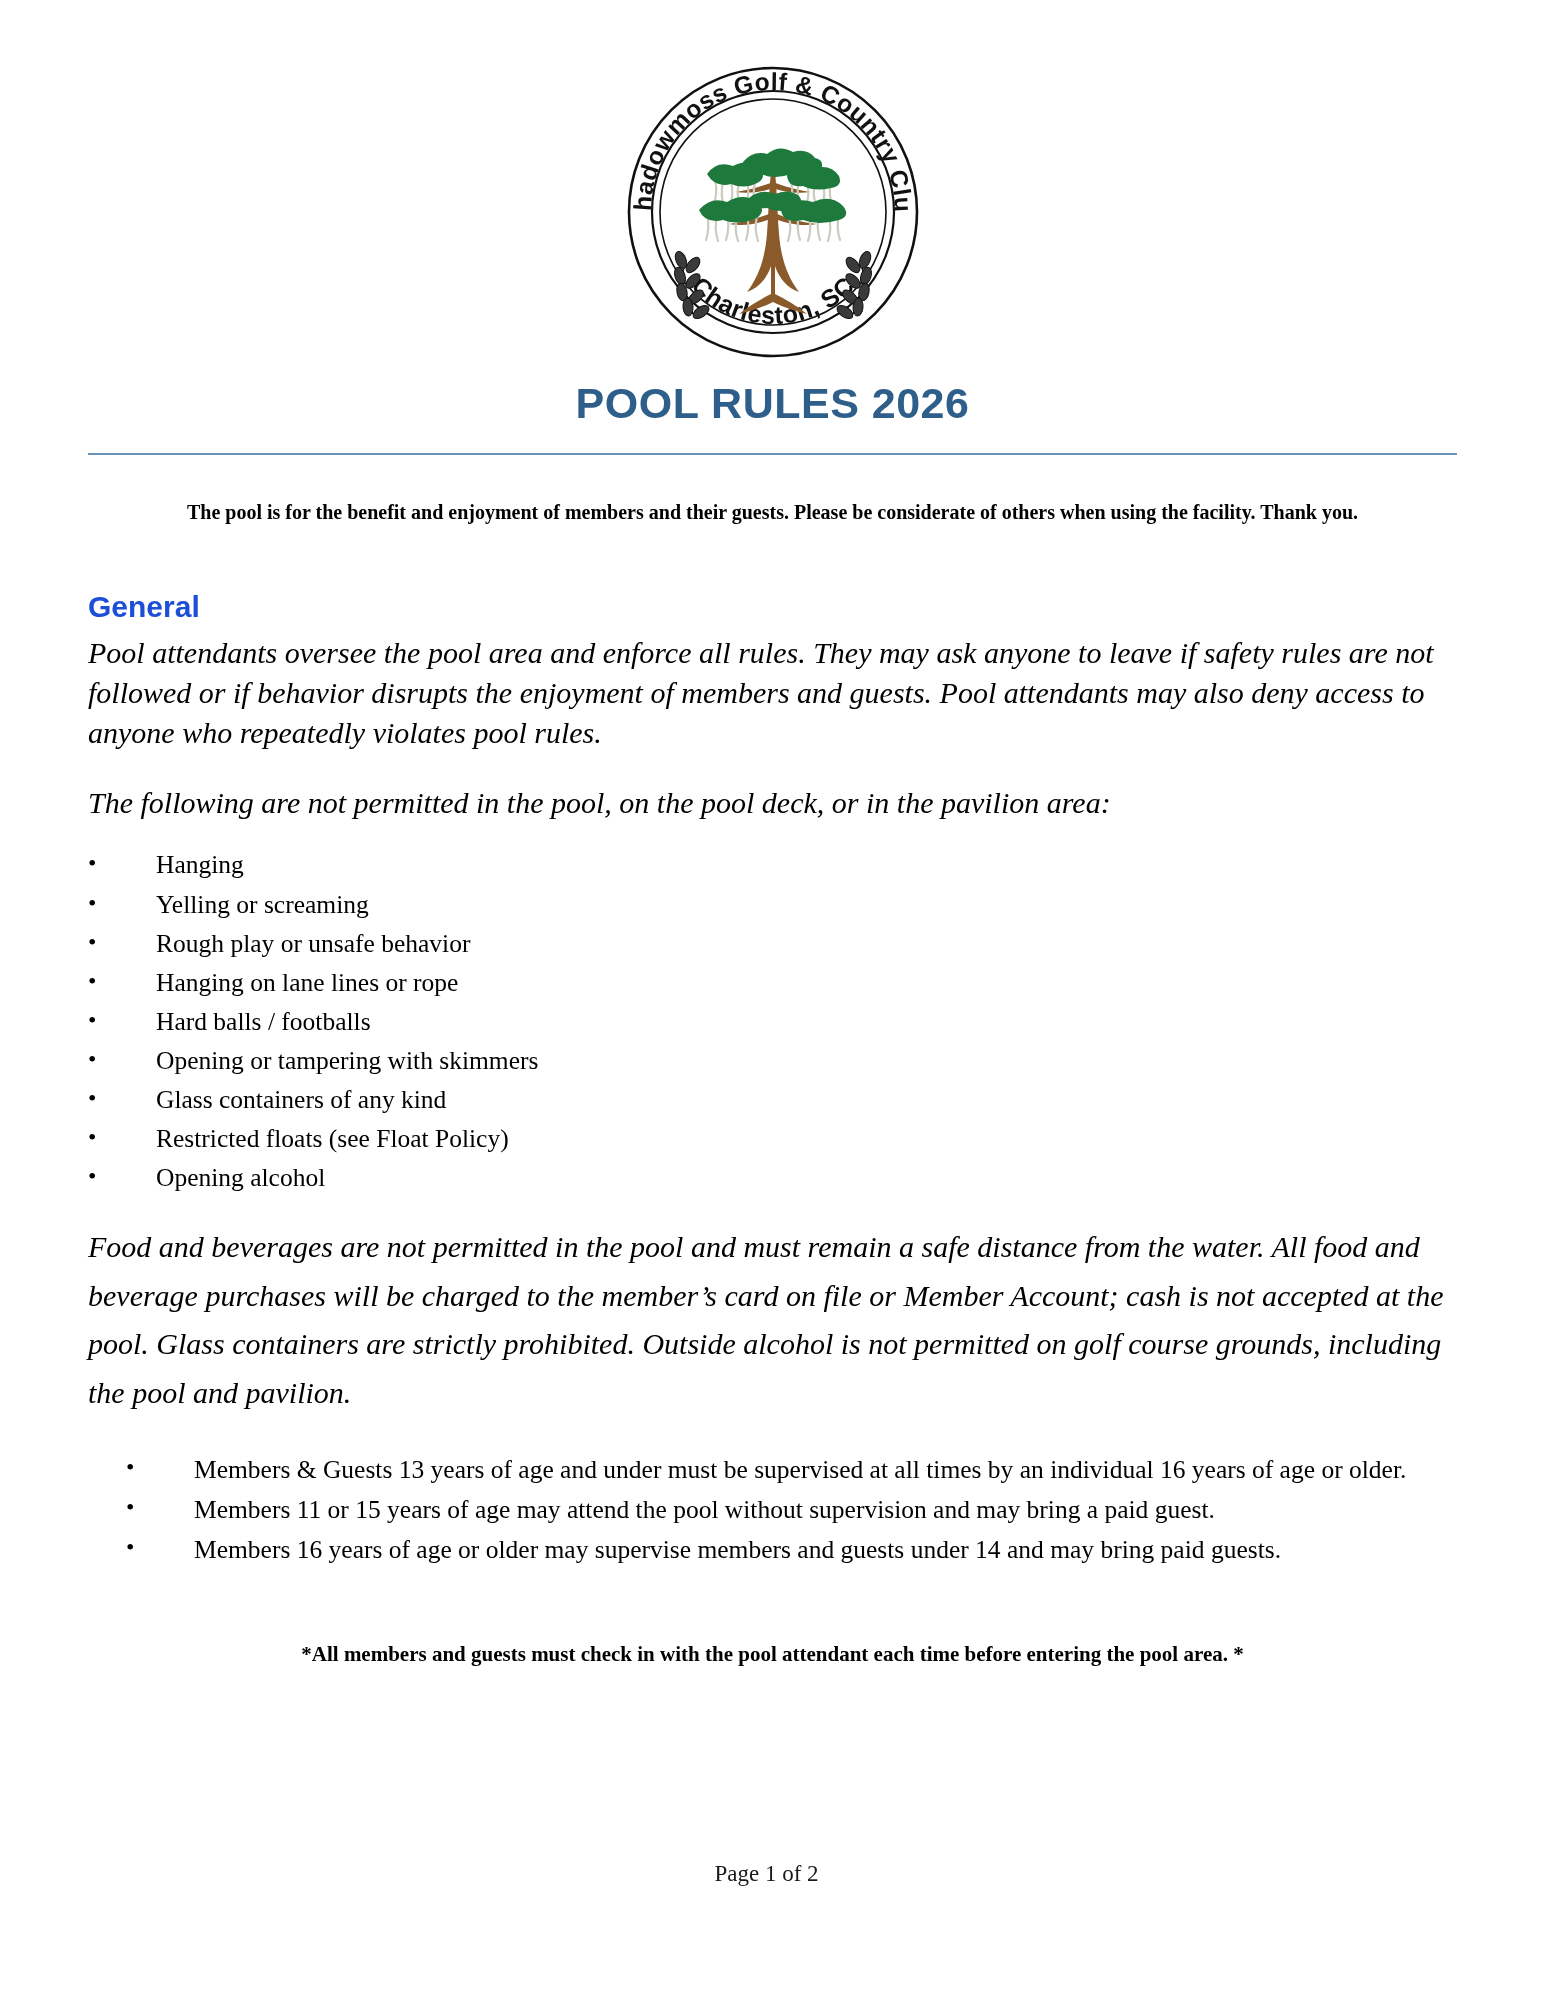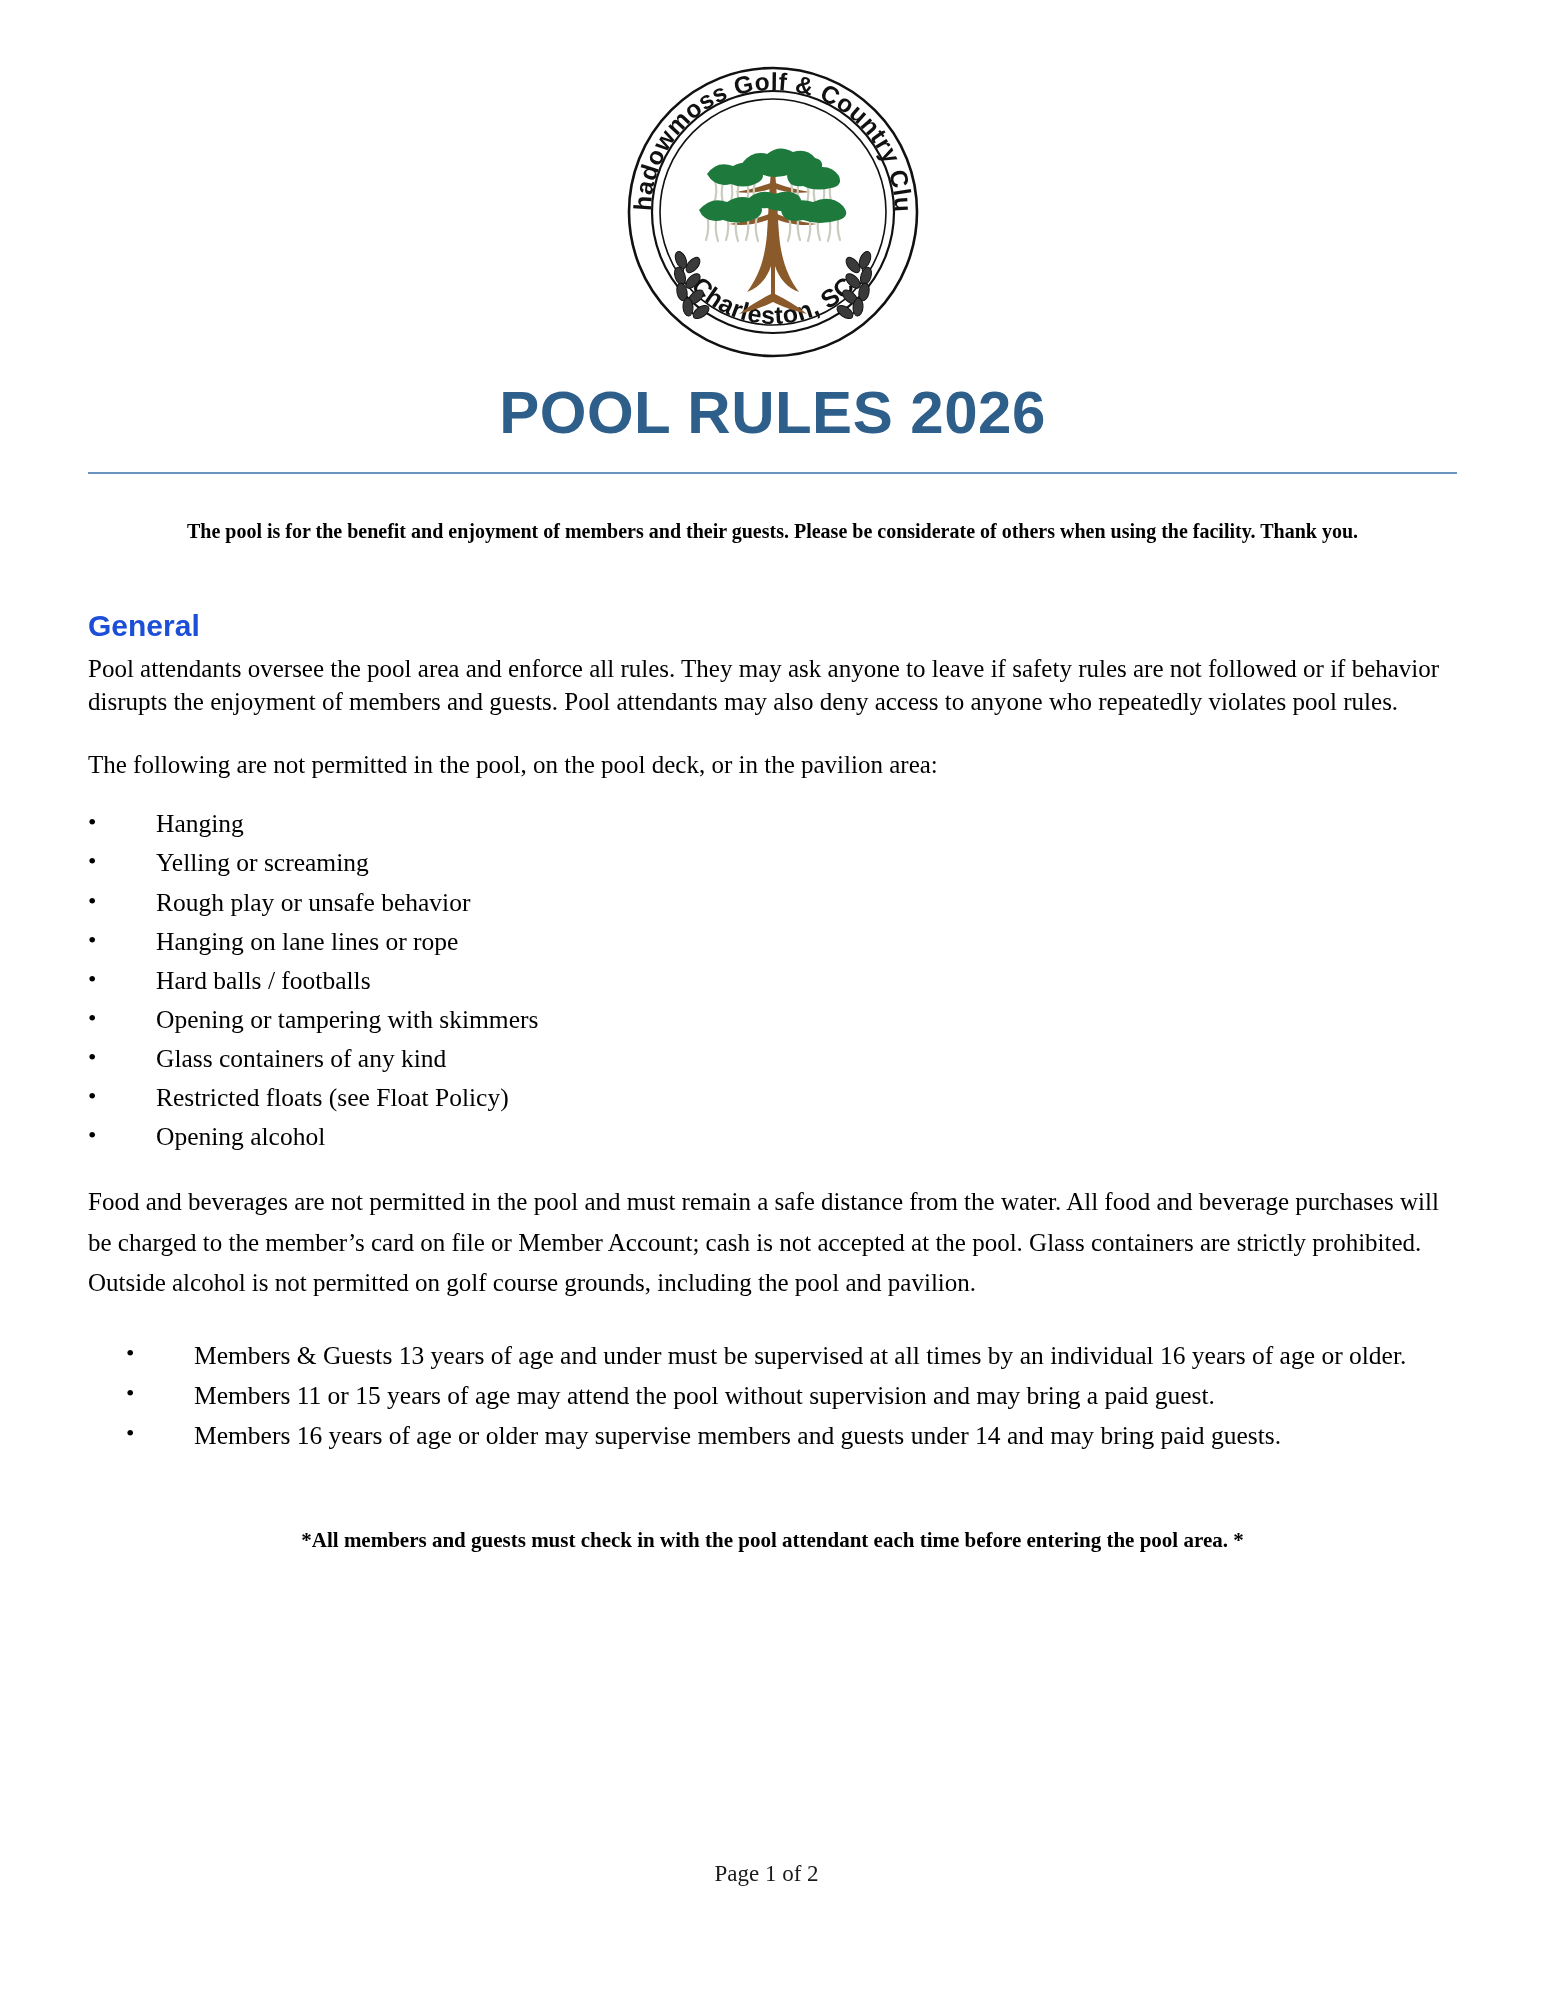--- a/index.html
+++ b/index.html
@@ -32,21 +32,21 @@
   .logo {
     width: 300px;
     height: 300px;
     display: block;
   }
 
   
   .doc-title {
     font-family: "Liberation Sans", "DejaVu Sans", sans-serif;
     font-weight: bold;
-    font-size: 60px;
+    font-size: 43px;
     color: #2E5F8A;
     text-align: center;
     letter-spacing: 0.5px;
     margin: 18px 0 0 0;
     line-height: 1.1;
   }
   .title-rule {
     border: none;
     border-top: 2px solid #6A93C0;
     margin: 26px 0 0 0;
@@ -67,24 +67,25 @@
     font-family: "Liberation Sans", "DejaVu Sans", sans-serif;
     font-weight: bold;
     font-size: 30px;
     color: #1d4ed8;
     margin: 62px 0 6px 0;
     line-height: 1.2;
   }
 
   
   .body-par {
-    font-size: 25px;
+    font-size: 30px;
     line-height: 1.33;
     margin: 8px 0 0 0;
     text-align: left;
+    font-style: italic;
   }
   .body-par.loose {
     line-height: 1.62;
     margin-top: 30px;
   }
   .body-par.spaced {
     margin-top: 30px;
   }
 
   

